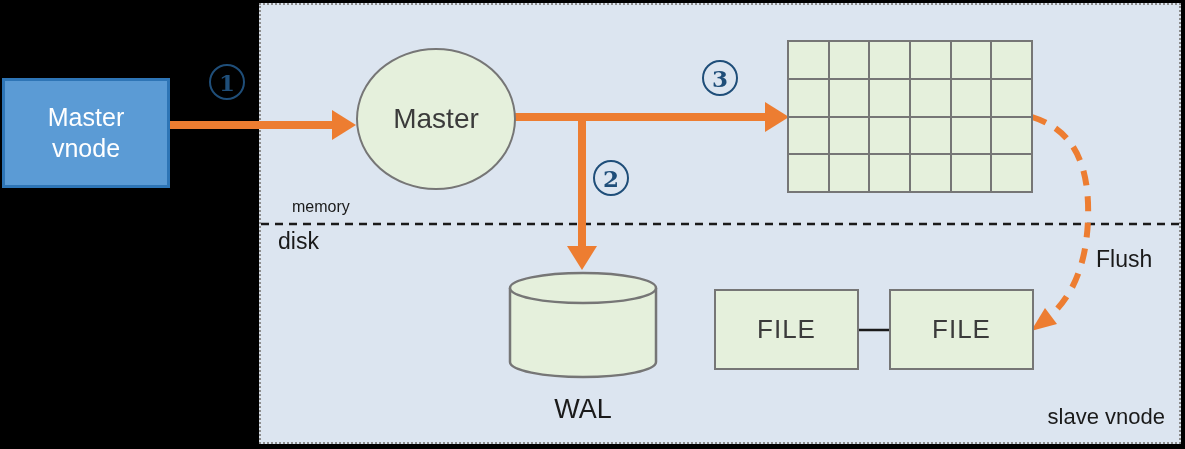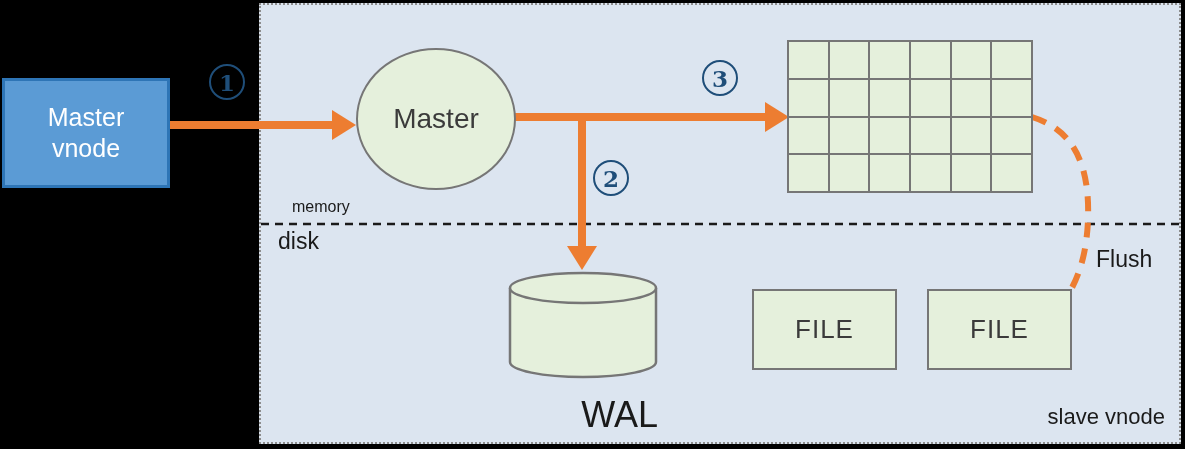--- a/index.html
+++ b/index.html
@@ -49,37 +49,37 @@
     background:var(--node-stroke);
     border:2px solid var(--node-stroke);
     display:grid;gap:2px;
   }
   .grid-table .cell{background:var(--node-fill);}
   .file-box{
     position:absolute;top:289px;width:145px;height:81px;
     background:var(--node-fill);
     border:2px solid var(--node-stroke);
     display:flex;align-items:center;justify-content:center;
-    font-size:26px;letter-spacing:1px;color:var(--text-dark);margin-left:38px;
+    font-size:26px;letter-spacing:1px;color:var(--text-dark);
   }
   .file-left{left:714px;}
   .file-right{left:889px;}
   .step{
     position:absolute;width:36px;height:36px;border-radius:50%;
     border:2.5px solid var(--step-blue);color:var(--step-blue);
     display:flex;align-items:center;justify-content:center;
     font-family:"DejaVu Serif", serif;font-size:23px;font-weight:bold;
   }
   .step-1{left:209px;top:64px;}
   .step-2{left:593px;top:160px;}
   .step-3{left:702px;top:60px;}
   .lbl{position:absolute;color:var(--text-black);}
   .lbl-memory{left:278px;top:198px;font-size:16px;margin-left:14px;}
   .lbl-disk{left:278px;top:228px;font-size:23px;}
-  .lbl-wal{left:508px;top:394px;width:150px;text-align:right;font-size:36px;}
+  .lbl-wal{left:508px;top:394px;width:150px;text-align:center;font-size:27px;}
   .lbl-flush{left:1096px;top:246px;font-size:23px;}
   .lbl-slave{left:1025px;top:404px;width:140px;text-align:right;font-size:22px;}
   svg.overlay{position:absolute;left:0;top:0;width:1185px;height:449px;pointer-events:none;}
   .oline{stroke:var(--arrow-orange);stroke-width:8;fill:none;}
   .ohead{fill:var(--arrow-orange);stroke:none;}
   .divider{stroke:var(--text-black);stroke-width:2.5;stroke-dasharray:8 6;fill:none;}
   .connector{stroke:var(--text-black);stroke-width:2.5;fill:none;}
   .flushpath{stroke:var(--arrow-orange);stroke-width:6;fill:none;stroke-dasharray:15 11;}
   .cyl{fill:var(--node-fill);stroke:var(--node-stroke);stroke-width:2.5;}
 </style>

